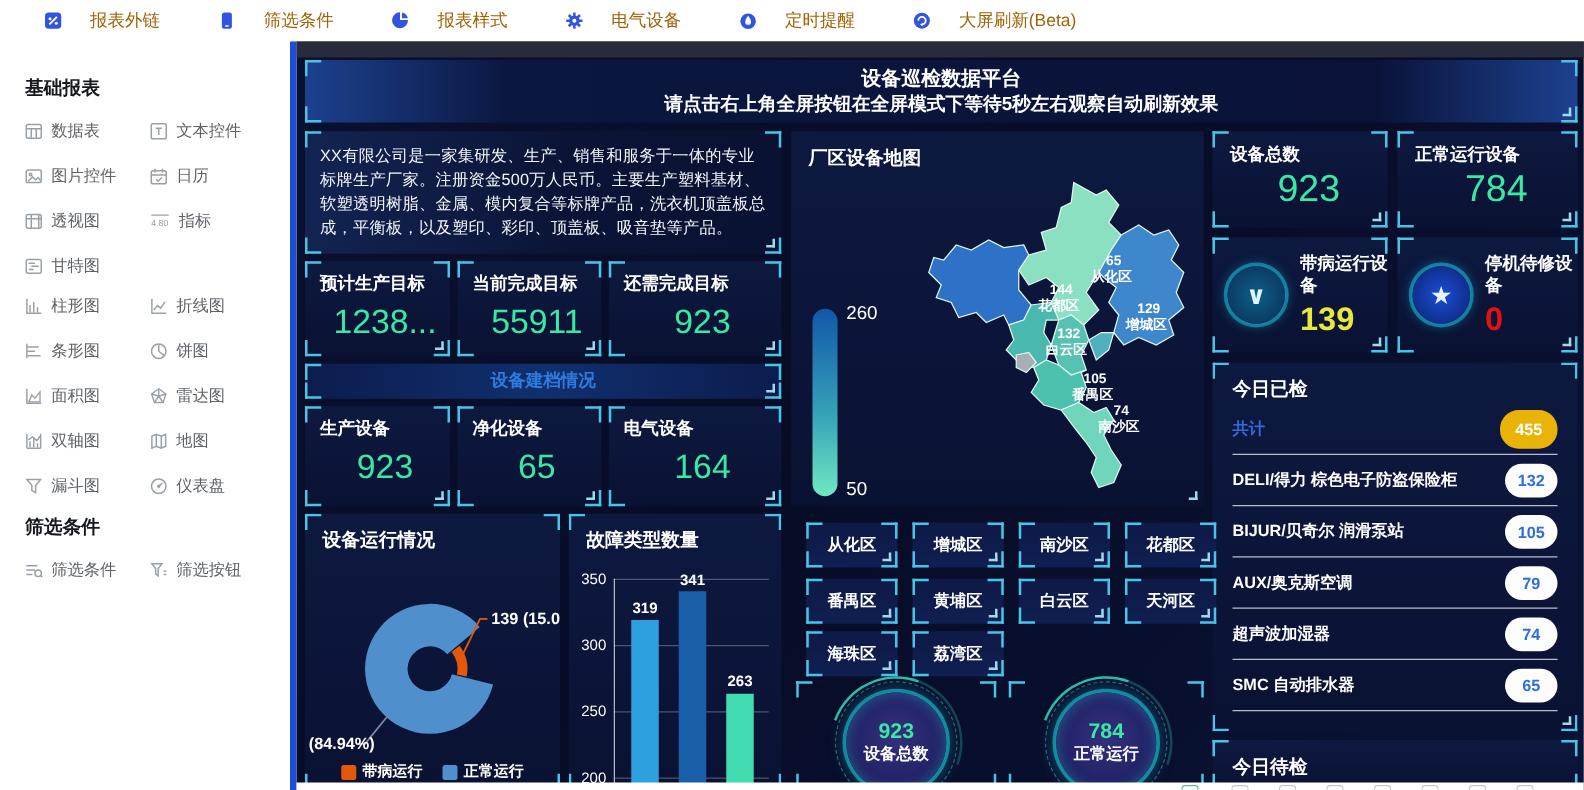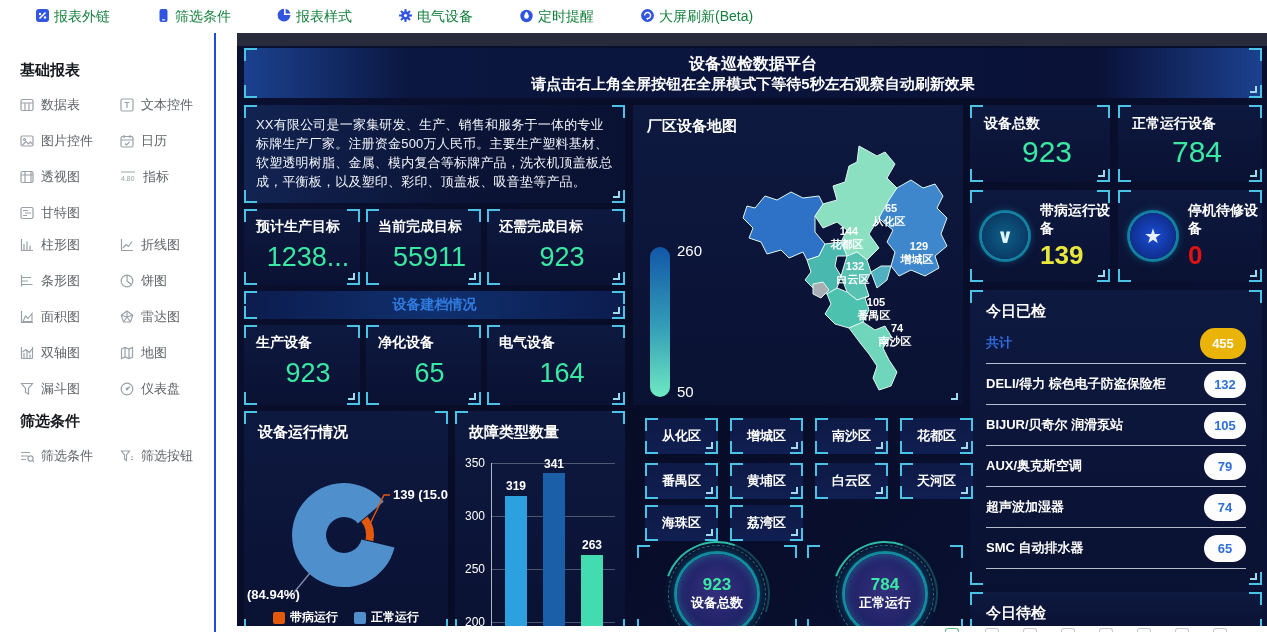--- a/index.html
+++ b/index.html
@@ -2,29 +2,29 @@
 <html><head>
 <meta charset="utf-8">
 <style>
   *{margin:0;padding:0;box-sizing:border-box}
   html,body{width:1267px;height:632px;overflow:hidden;background:#fff;
     font-family:"Liberation Sans","DejaVu Sans",sans-serif}
 
   
   .topbar{position:absolute;left:0;top:0;width:1267px;height:33px;background:#fff;
     display:flex;align-items:center;padding-left:35px;gap:46px;z-index:5}
-  .tb-item{display:flex;gap:4px;color:#15803d;font-size:14px;cursor:pointer;white-space:nowrap}
+  .tb-item{display:flex;align-items:center;gap:22px;color:#a16207;font-size:14px;cursor:pointer;white-space:nowrap}
   .tb-item svg{display:block}
   .tb-btns{margin-left:auto;display:flex;gap:11px;padding-right:3px}
   .tb-btn{width:88px;height:27px;border:1px solid #4d78e8;border-radius:3px;background:#fff;
     color:#3155e0;font-size:14px;display:flex;align-items:center;justify-content:center;cursor:pointer}
 
   
-  .sidebar{position:absolute;left:0;top:33px;width:216px;height:599px;background:#fff;
-    border-right:2px solid #1d4ed8;padding:18px 0 0 20px;z-index:4}
+  .sidebar{position:absolute;left:0;top:33px;width:237px;height:599px;background:#fff;
+    border-right:5px solid #1d4ed8;padding:18px 0 0 20px;z-index:4}
   .sb-title{font-size:15px;font-weight:bold;color:#15181d;margin:10px 0 16px}
   .sb-grid{display:grid;grid-template-columns:100px 100px;row-gap:18px;margin-bottom:14px}
   .sb-item{display:flex;align-items:center;gap:7px;font-size:13px;color:#5f6368;cursor:pointer;white-space:nowrap}
   .sb-item svg{display:block;flex:none}
 
   
   .canvas{position:absolute;left:237px;top:33px;width:1030px;height:599px;
     background:linear-gradient(135deg,#0a1030 0%,#070c26 45%,#0a1336 100%)}
   .canvas-topstrip{position:absolute;left:0;top:0;width:100%;height:13px;background:#272b3b}
   .panel{position:absolute;background:linear-gradient(180deg,#0e1940 0%,#0a1233 100%)}

